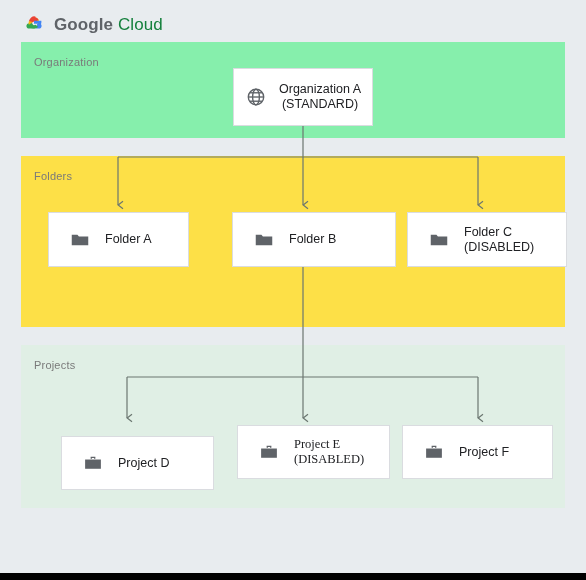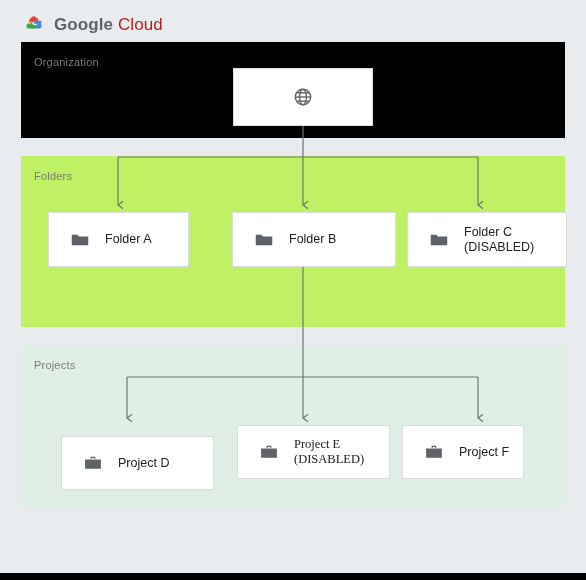--- a/index.html
+++ b/index.html
@@ -26,42 +26,42 @@
     gap: 8px;
   }
   #brand-logo { width: 24px; height: 24px; display: block; }
   #brand-text {
     font-size: 17px;
     letter-spacing: .1px;
     color: #5f6368;
     white-space: nowrap;
   }
   #brand-text .g-bold { color: #5f6368; font-weight: bold; }
-  #brand-text .g-light { color: #b91c1c; font-weight: normal; }
+  #brand-text .g-light { color: #15803d; font-weight: normal; }
 
   
   #canvas {
     position: absolute;
     left: 0; top: 0;
     width: 586px; height: 580px;
   }
   .band {
     position: absolute;
     left: 21px;
     width: 544px;
     box-sizing: border-box;
     border: 1px solid rgba(255,255,255,0.0);
   }
   #band-organization {
     top: 42px; height: 96px;
-    background: #000000;
+    background: #86efac;
   }
   #band-folders {
     top: 156px; height: 171px;
-    background: #bef264;
+    background: #fde047;
   }
   #band-projects {
     top: 345px; height: 163px;
     background: #e0efe5;
   }
   .band-label {
     position: absolute;
     left: 12px;
     top: 13px;
     font-size: 11px;
@@ -97,21 +97,21 @@
   }
   .node-label.centered { text-align: center; }
 
   #node-org      { left: 233px; top: 68px;  width: 140px; height: 58px;
                    padding-left: 0; justify-content: center; gap: 12px; }
   #node-folder-a { left: 48px;  top: 212px; width: 141px; height: 55px; }
   #node-folder-b { left: 232px; top: 212px; width: 164px; height: 55px; }
   #node-folder-c { left: 407px; top: 212px; width: 160px; height: 55px; }
   #node-project-d{ left: 61px;  top: 436px; width: 153px; height: 54px; }
   #node-project-e{ left: 237px; top: 425px; width: 153px; height: 54px; font-family: Liberation Serif, serif; }
-  #node-project-f{ left: 402px; top: 425px; width: 122px; height: 54px; }
+  #node-project-f{ left: 402px; top: 425px; width: 151px; height: 54px; }
 
   
   #bottom-bar {
     position: absolute;
     left: 0; bottom: 0;
     width: 586px; height: 7px;
     background: #000000;
   }
 </style>
 </head>
@@ -172,20 +172,22 @@
   <div class="node" id="node-org">
     <svg class="node-icon" width="22" height="22" viewBox="0 0 24 24">
       <g fill="none" stroke="#5f6368" stroke-width="1.5">
         <circle cx="12" cy="12" r="8.4"></circle>
         <ellipse cx="12" cy="12" rx="3.7" ry="8.4"></ellipse>
         <line x1="3.6" y1="12" x2="20.4" y2="12"></line>
         <line x1="5.1" y1="7.4" x2="18.9" y2="7.4"></line>
         <line x1="5.1" y1="16.6" x2="18.9" y2="16.6"></line>
       </g>
     </svg>
+    <div class="node-label centered">Organization A
+(STANDARD)</div>
   </div>
 
   <div class="node" id="node-folder-a">
     <svg class="node-icon" width="22" height="22" viewBox="0 0 24 24">
       <path d="M3 6.4h6.2l1.6 1.9H21v9.3H3z" fill="#5f6368"></path>
     </svg>
     <div class="node-label">Folder A</div>
   </div>
 
   <div class="node" id="node-folder-b">

